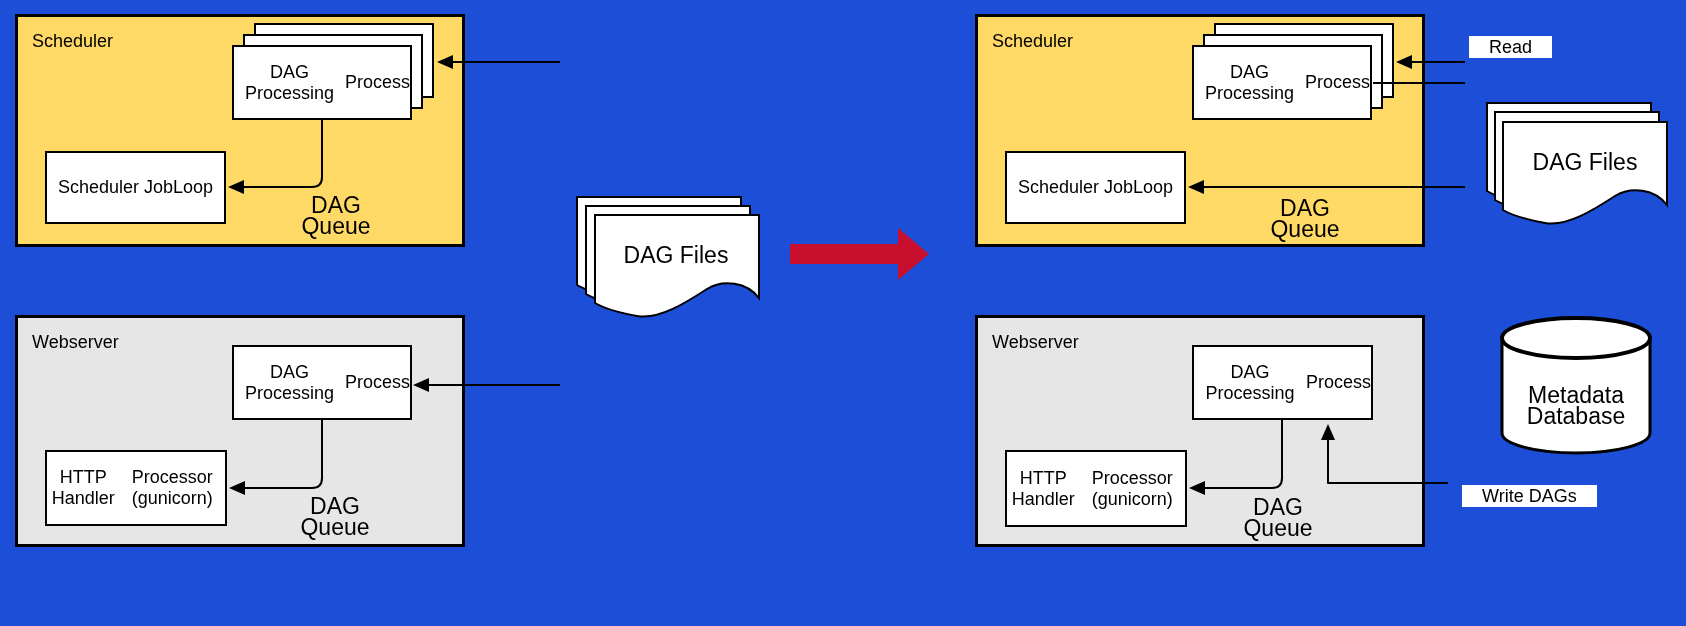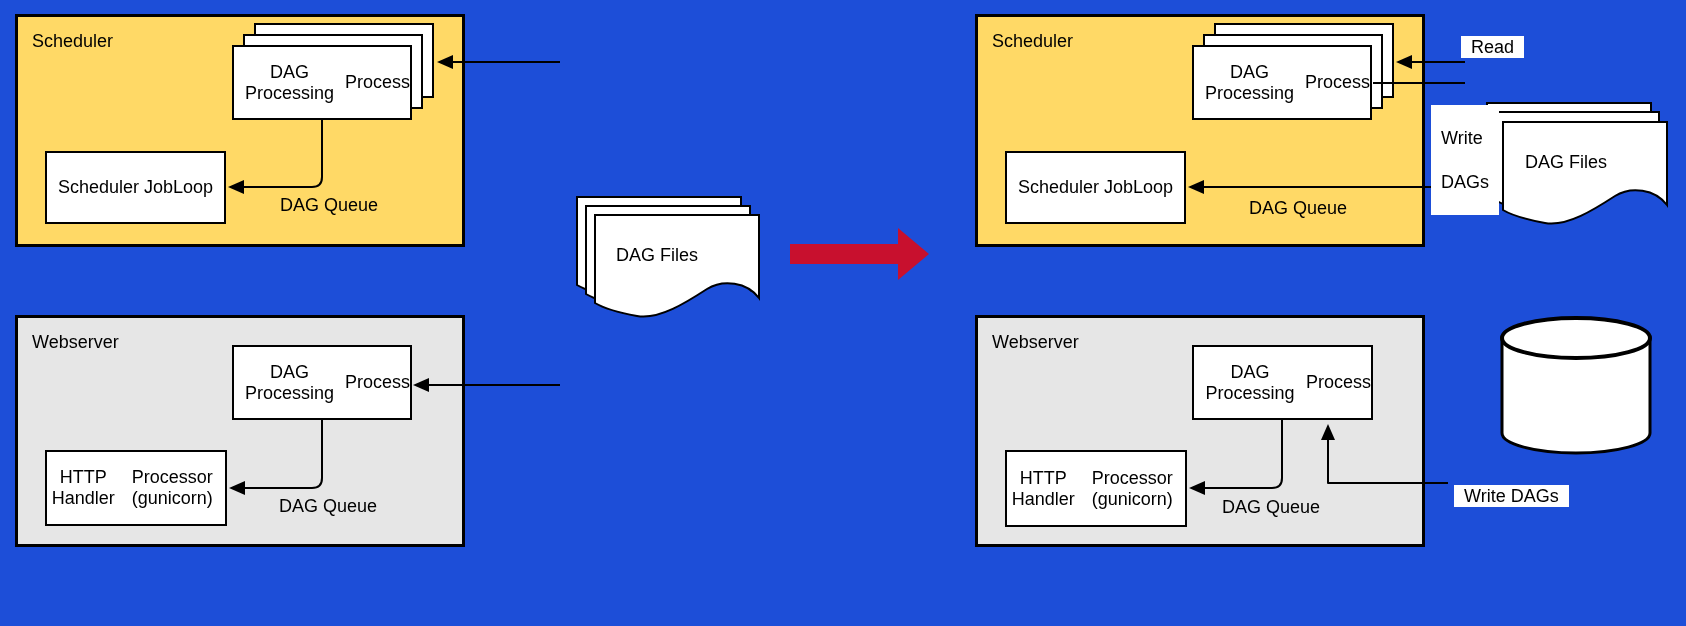--- a/index.html
+++ b/index.html
@@ -14,24 +14,24 @@
 
   .node, .page {
     position:absolute; box-sizing:border-box; background:#FFFFFF;
     border:2px solid #000; z-index:2;
   }
   .node {
     display:flex; flex-direction:row; align-items:center; justify-content:center;
     text-align:center; font-size:18px; line-height:21px;
   }
   .svg-layer { position:absolute; left:0; top:0; z-index:3; pointer-events:none; }
-  .float-label { position:absolute; font-size:18px; line-height:21px; text-align:left; z-index:4; }
+  .float-label { position:absolute; font-size:23px; line-height:21px; text-align:center; z-index:4; }
   .chip {
     position:absolute; background:#FFFFFF; font-size:18px; line-height:22px;
-    padding:0 10px; z-index:4; white-space:pre-line;
+    padding:0 20px; z-index:4; white-space:pre-line;margin-left:8px;
   }
 </style>
 </head>
 <body>
 
 <div class="canvas">
 
   <div class="panel scheduler" style="left:15px; top:14px; width:450px; height:233px;">
     <div class="panel-title">Scheduler</div>
   </div>
@@ -132,21 +132,21 @@
       <polygon points="1396,62 1412,55 1412,69"></polygon>
       <polygon points="1189,488 1205,481 1205,495"></polygon>
       <polygon points="1328,424 1321,440 1335,440"></polygon>
     </g>
 
     <polygon points="790,244 898,244 898,228 929,254 898,280 898,264 790,264" fill="#C8102E"></polygon>
   </svg>
 
   <div class="float-label" style="left:616px; top:245px; width:120px;">DAG Files</div>
   <div class="float-label" style="left:1525px; top:152px; width:120px;">DAG Files</div>
+  <div class="float-label" style="left:1516px; top:385px; width:120px;">
+    <div>Metadata</div>
+    <div>Database</div>
+  </div>
 
   <div class="chip" style="left:1461px; top:36px;">Read</div>
-  <div class="chip" style="left:1431px; top:105px;">
-    <div>Write</div>
-    <div>DAGs</div>
-  </div>
   <div class="chip" style="left:1454px; top:485px;">Write DAGs</div>
 
 </div>
 
 </body></html>

